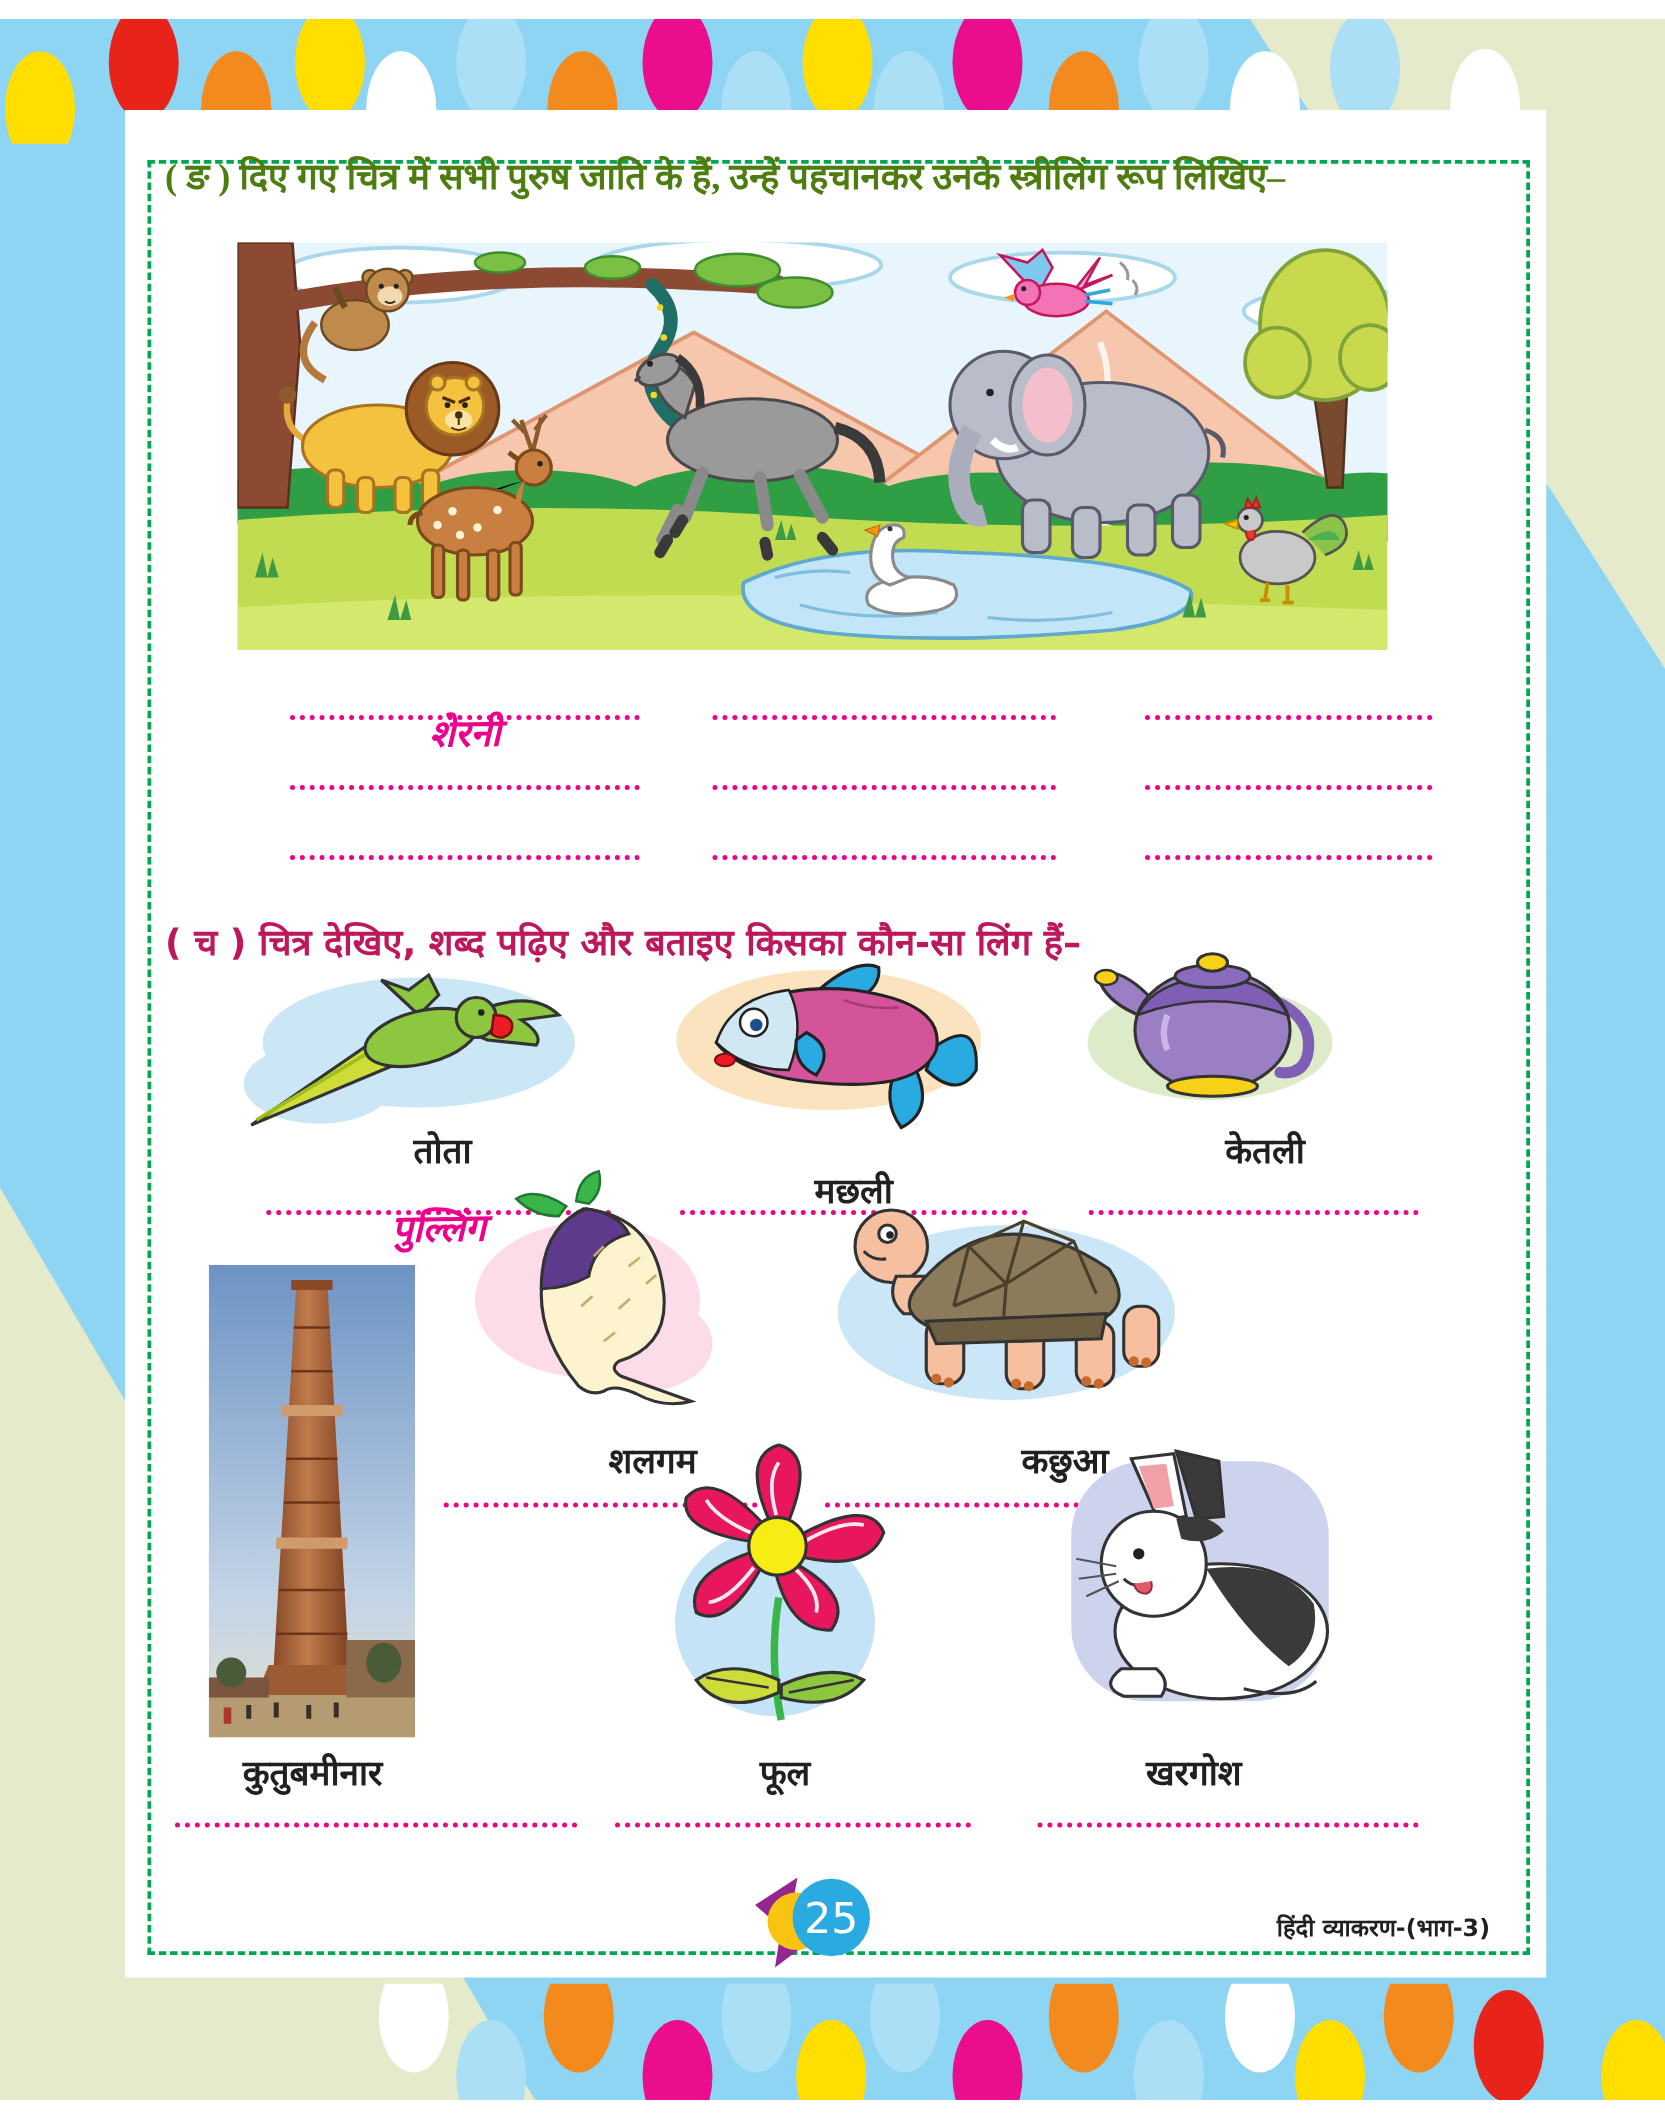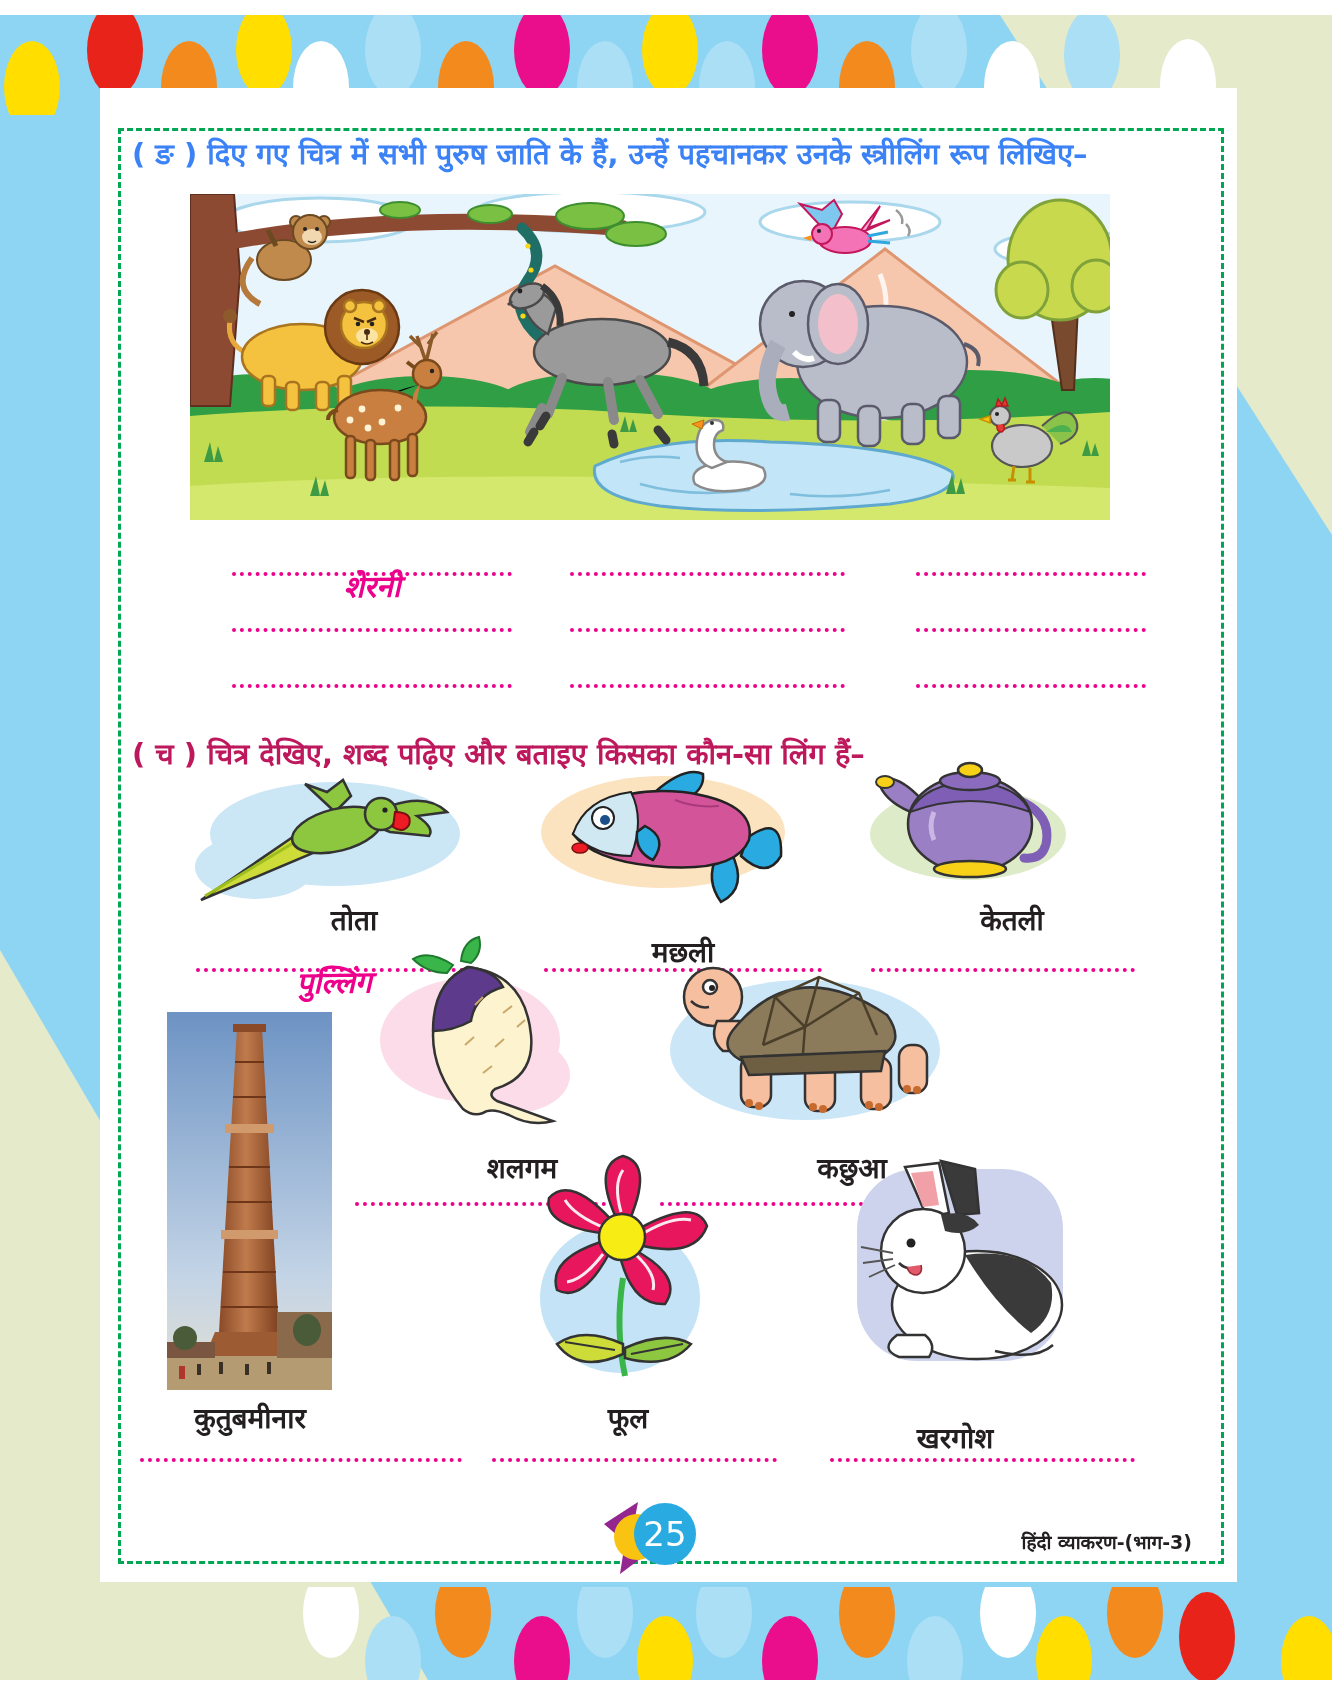--- a/index.html
+++ b/index.html
@@ -15,21 +15,21 @@
     background:#ffffff;
   }
   .dashed-frame{
     position:absolute;left:118px;top:128px;width:1100px;height:1430px;
     border:3px dashed #00A651;
   }
   .heading{
     position:absolute;left:132px;width:1010px;
     font-size:29px;font-weight:700;line-height:1.25;white-space:nowrap;
   }
-  .heading-green{color:#3b82f6;top:136px;}
+  .heading-green{color:#4d7c0f;top:124px;font-family:Liberation Serif, serif;}
   .heading-blue{color:#be185d;top:736px;}
   .scene-wrap{position:absolute;left:190px;top:194px;width:920px;height:326px;}
   .ans-cell{
     position:absolute;height:0;border-bottom:4px dotted #EC008C;
   }
   .ans-text{
     position:absolute;left:50%;top:-7px;transform:translateX(-50%) rotate(-1deg);
     color:#EC008C;font-size:30px;font-style:italic;font-weight:600;white-space:nowrap;
   }
   .item-label{
@@ -362,21 +362,21 @@
   <ellipse cx="112" cy="14" rx="12" ry="7" fill="#F7D117" stroke="#333" stroke-width="2.5"></ellipse>
   <ellipse cx="112" cy="113" rx="36" ry="8" fill="#F7D117" stroke="#333" stroke-width="2.5"></ellipse>
   <path d="M76,56 q-6,14 0,28" stroke="#C9B6E4" stroke-width="5" fill="none"></path>
 </svg>
 </div>
 
 <div class="item-label" style="left:354px;top:900px;font-family:Liberation Serif, serif;">तोता</div>
 <div class="item-label" style="left:683px;top:932px;">मछली</div>
 <div class="item-label" style="left:1012px;top:900px;">केतली</div>
 
-<div class="ans-cell" style="left:196px;top:968px;width:276px;">
+<div class="ans-cell" style="left:213px;top:968px;width:276px;">
   <span class="ans-text">पुल्लिंग</span>
 </div>
 <div class="ans-cell" style="left:544px;top:968px;width:278px;">
   <span class="ans-text"></span>
 </div>
 <div class="ans-cell" style="left:871px;top:968px;width:264px;">
   <span class="ans-text"></span>
 </div>
 
 <div class="item-img" style="left:167px;top:1012px;width:165px;height:378px;">
@@ -528,21 +528,21 @@
   <path d="M54,108 q8,8 18,4" stroke="#333" stroke-width="2.5" fill="none"></path>
   <path d="M62,112 q2,8 10,8 q6,-2 4,-10" fill="#E05A6A" stroke="#9A2A38" stroke-width="1.5"></path>
   <g stroke="#555" stroke-width="1.8" fill="none">
     <path d="M48,98 L16,92 M48,104 L18,108 M50,110 L24,122"></path>
   </g>
 </svg>
 </div>
 
 <div class="item-label" style="left:250px;top:1398px;">कुतुबमीनार</div>
 <div class="item-label" style="left:628px;top:1398px;">फूल</div>
-<div class="item-label" style="left:955px;top:1398px;margin-top:20px;">खरगोश</div>
+<div class="item-label" style="left:955px;top:1398px;">खरगोश</div>
 
 <div class="ans-cell" style="left:140px;top:1458px;width:322px;">
   <span class="ans-text"></span>
 </div>
 <div class="ans-cell" style="left:492px;top:1458px;width:285px;">
   <span class="ans-text"></span>
 </div>
 <div class="ans-cell" style="left:830px;top:1458px;width:305px;">
   <span class="ans-text"></span>
 </div>

